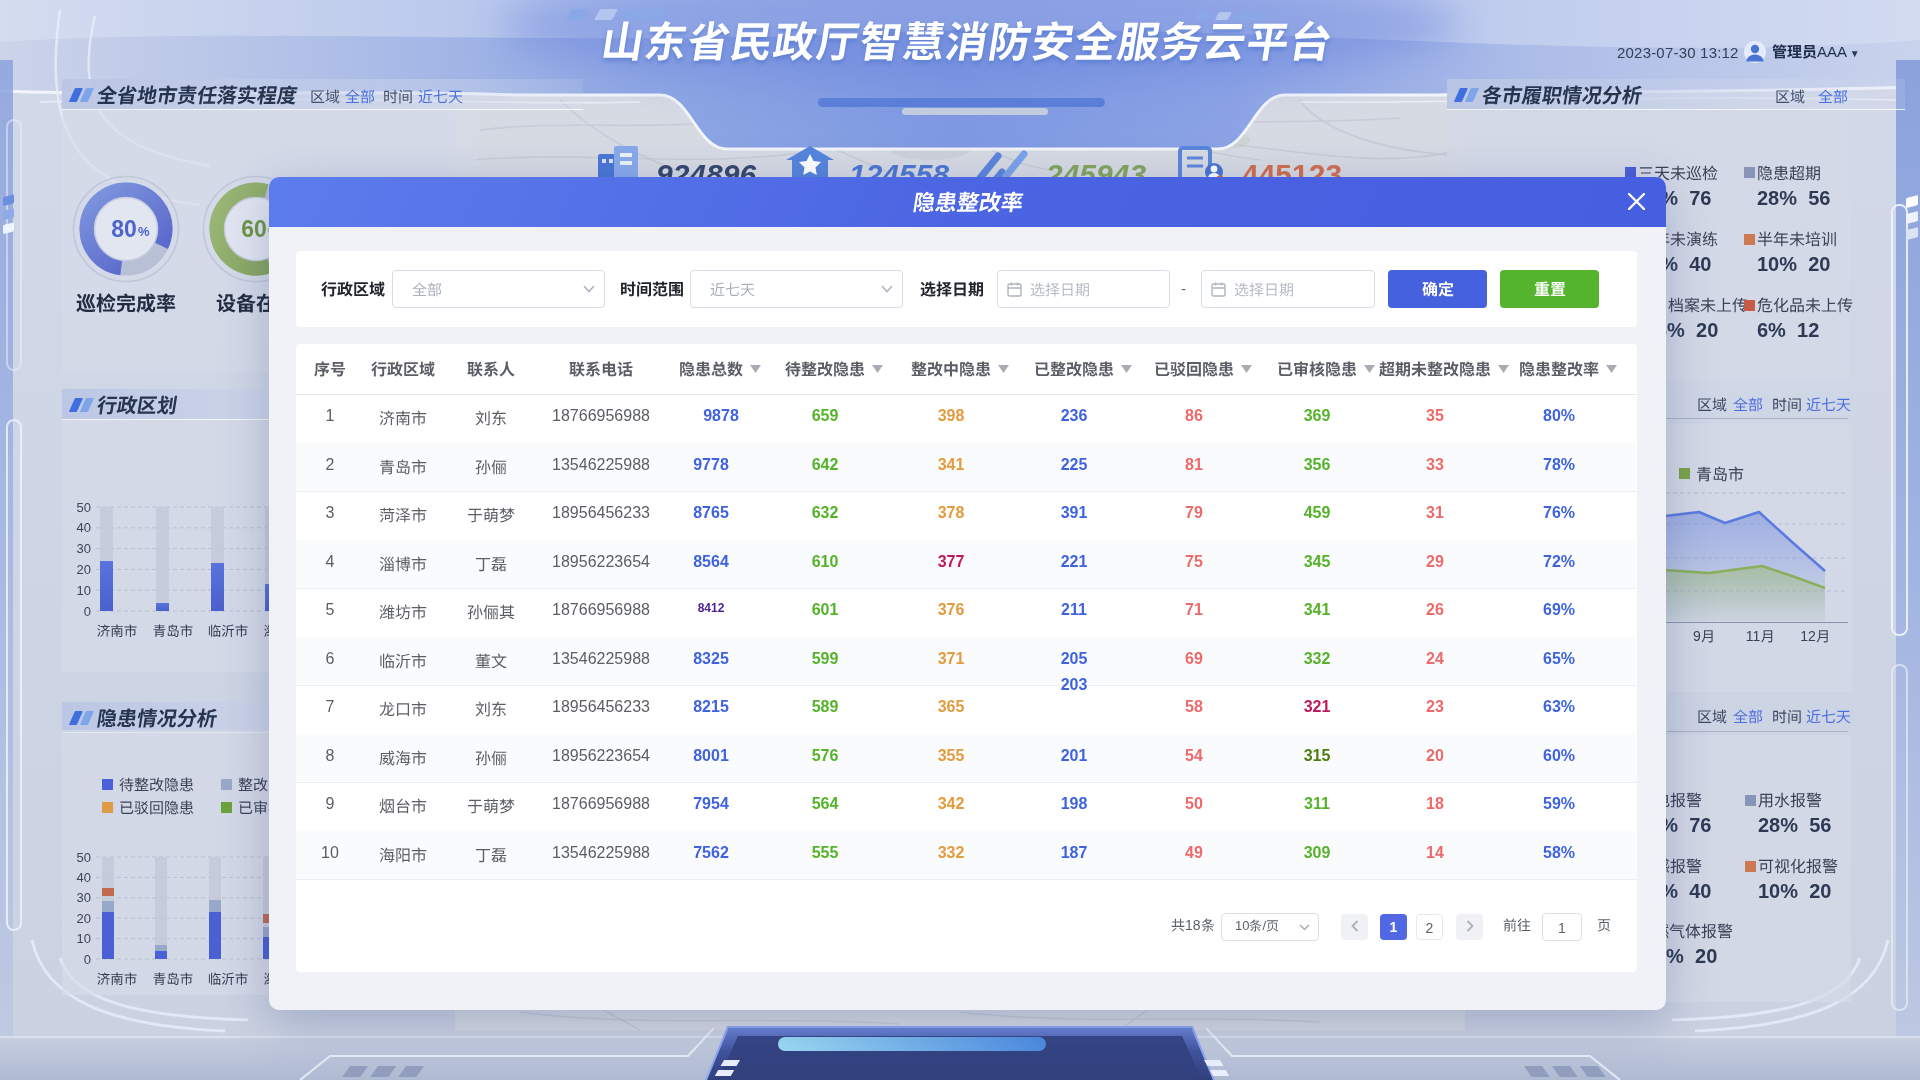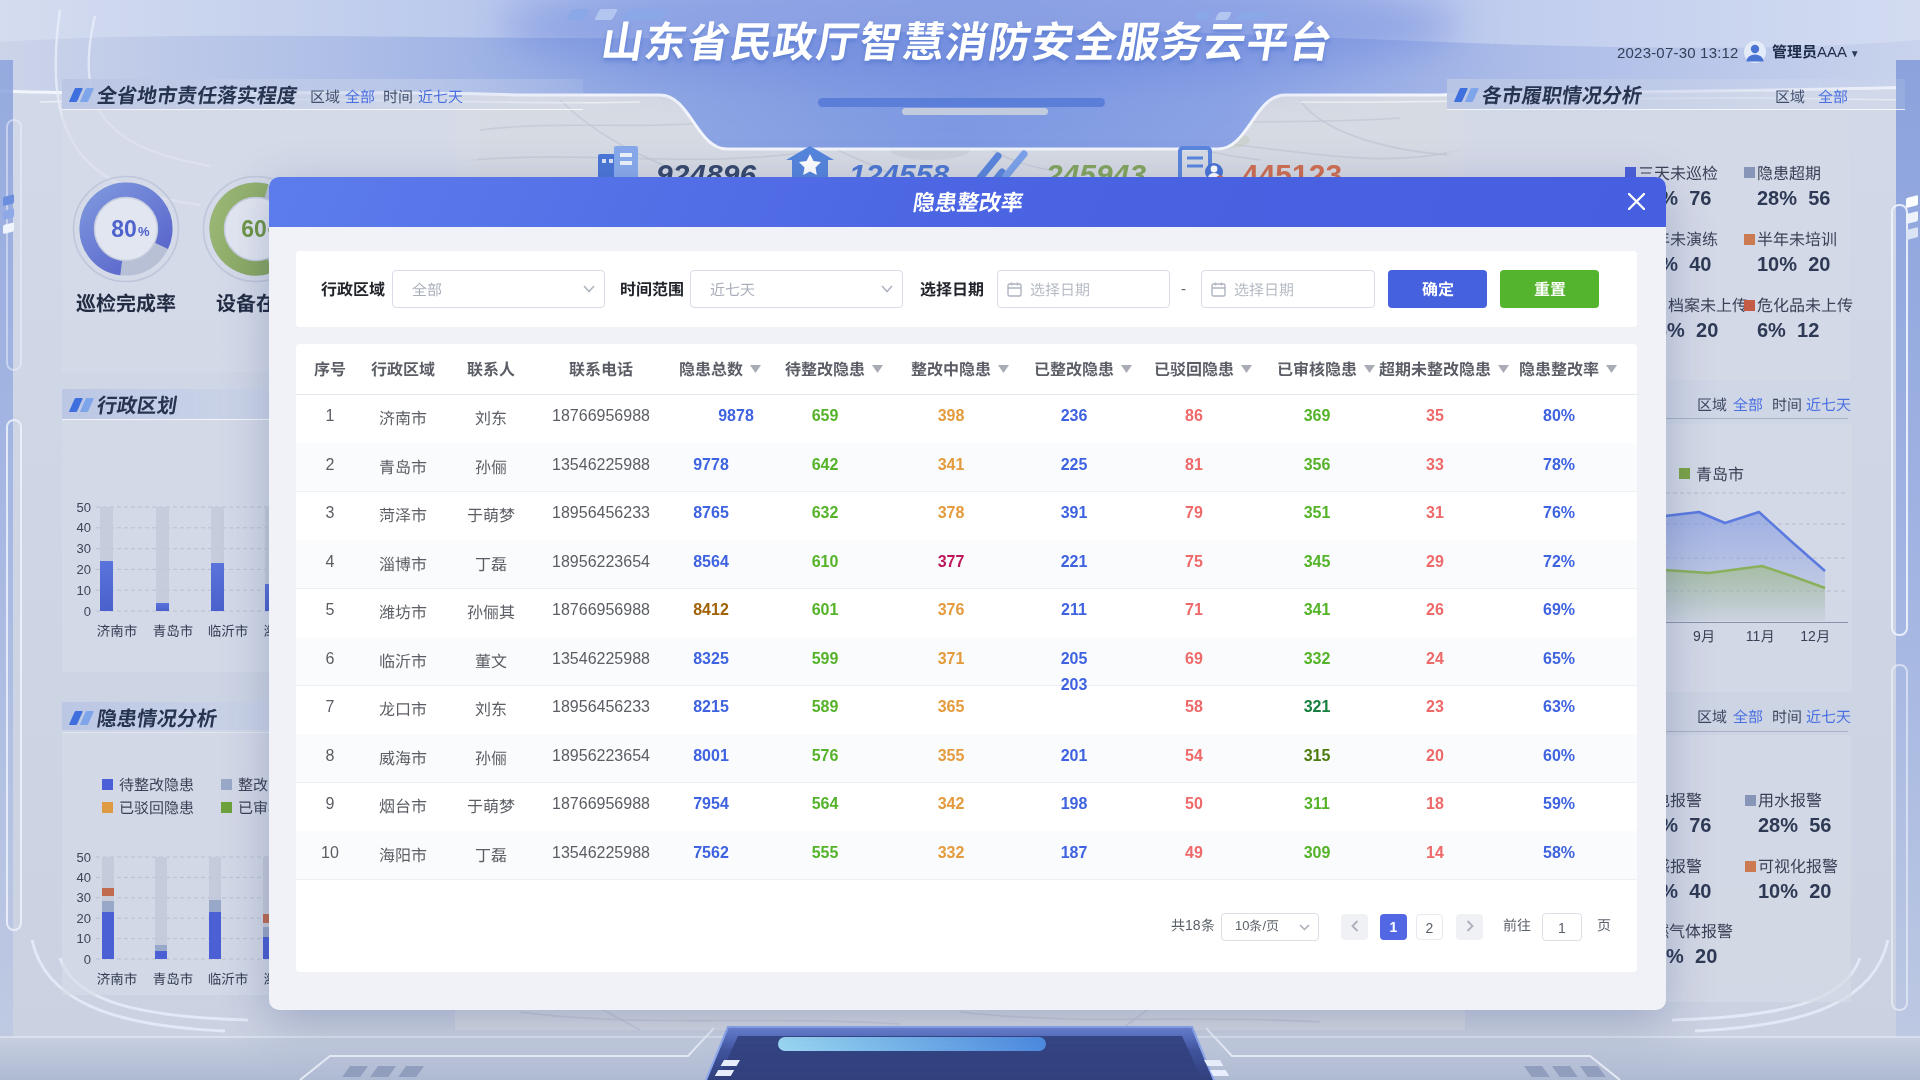--- a/index.html
+++ b/index.html
@@ -1029,21 +1029,21 @@
       <div class="tx " style="left:134px;top:233.2px;font-size:16px;color:#5b5e64;transform:translateX(-50%);"><svg style="vertical-align:-0.12em" width="48" height="16" viewBox="0 -880 3000 1000">
           <use href="#q49" x="0"></use>
           <use href="#q50" x="1000"></use>
           <use href="#q51" x="2000"></use>
         </svg></div>
       <div class="tx " style="left:222px;top:233.2px;font-size:16px;color:#5b5e64;transform:translateX(-50%);"><svg style="vertical-align:-0.12em" width="32" height="16" viewBox="0 -880 2000 1000">
           <use href="#q146" x="0"></use>
           <use href="#q147" x="1000"></use>
         </svg></div>
       <div class="tx" style="left:332px;top:231.25px;transform:translateX(-50%);font-size:16px;color:#5b5e64">18766956988</div>
-      <div class="tx" style="left:467px;top:231.25px;transform:translateX(-50%);font-size:16px;font-weight:bold;color:#3f63e0">9878</div>
+      <div class="tx" style="left:452px;top:231.25px;transform:translateX(-50%);font-size:16px;font-weight:bold;color:#3f63e0">9878</div>
       <div class="tx" style="left:556px;top:231.25px;transform:translateX(-50%);font-size:16px;font-weight:bold;color:#55b32a">659</div>
       <div class="tx" style="left:682px;top:231.25px;transform:translateX(-50%);font-size:16px;font-weight:bold;color:#e39b3d">398</div>
       <div class="tx" style="left:805px;top:231.25px;transform:translateX(-50%);font-size:16px;font-weight:bold;color:#3f63e0">236</div>
       <div class="tx" style="left:925px;top:231.25px;transform:translateX(-50%);font-size:16px;font-weight:bold;color:#ee6a6a">86</div>
       <div class="tx" style="left:1048px;top:231.25px;transform:translateX(-50%);font-size:16px;font-weight:bold;color:#55b32a">369</div>
       <div class="tx" style="left:1166px;top:231.25px;transform:translateX(-50%);font-size:16px;font-weight:bold;color:#ee6a6a">35</div>
       <div class="tx" style="left:1290px;top:231.25px;transform:translateX(-50%);font-size:16px;font-weight:bold;color:#3f63e0">80%</div>
       <div class="abs" style="left:27px;top:265.5px;width:1341px;height:48.5px;background:#fafbfc"></div>
       <div class="abs" style="left:27px;top:314px;width:1341px;height:1px;background:#eceff4"></div>
       <div class="tx" style="left:61px;top:279.75px;transform:translateX(-50%);font-size:16px;color:#5b5e64">2</div>
@@ -1076,21 +1076,21 @@
           <use href="#q152" x="0"></use>
           <use href="#q153" x="1000"></use>
           <use href="#q154" x="2000"></use>
         </svg></div>
       <div class="tx" style="left:332px;top:328.25px;transform:translateX(-50%);font-size:16px;color:#5b5e64">18956456233</div>
       <div class="tx" style="left:442px;top:328.25px;transform:translateX(-50%);font-size:16px;font-weight:bold;color:#3f63e0">8765</div>
       <div class="tx" style="left:556px;top:328.25px;transform:translateX(-50%);font-size:16px;font-weight:bold;color:#55b32a">632</div>
       <div class="tx" style="left:682px;top:328.25px;transform:translateX(-50%);font-size:16px;font-weight:bold;color:#e39b3d">378</div>
       <div class="tx" style="left:805px;top:328.25px;transform:translateX(-50%);font-size:16px;font-weight:bold;color:#3f63e0">391</div>
       <div class="tx" style="left:925px;top:328.25px;transform:translateX(-50%);font-size:16px;font-weight:bold;color:#ee6a6a">79</div>
-      <div class="tx" style="left:1048px;top:328.25px;transform:translateX(-50%);font-size:16px;font-weight:bold;color:#55b32a">351</div>
+      <div class="tx" style="left:1048px;top:328.25px;transform:translateX(-50%);font-size:16px;font-weight:bold;color:#55b32a">459</div>
       <div class="tx" style="left:1166px;top:328.25px;transform:translateX(-50%);font-size:16px;font-weight:bold;color:#ee6a6a">31</div>
       <div class="tx" style="left:1290px;top:328.25px;transform:translateX(-50%);font-size:16px;font-weight:bold;color:#3f63e0">76%</div>
       <div class="abs" style="left:27px;top:362.5px;width:1341px;height:48.5px;background:#fafbfc"></div>
       <div class="abs" style="left:27px;top:411px;width:1341px;height:1px;background:#eceff4"></div>
       <div class="tx" style="left:61px;top:376.75px;transform:translateX(-50%);font-size:16px;color:#5b5e64">4</div>
       <div class="tx " style="left:134px;top:378.8px;font-size:16px;color:#5b5e64;transform:translateX(-50%);"><svg style="vertical-align:-0.12em" width="48" height="16" viewBox="0 -880 3000 1000">
           <use href="#q155" x="0"></use>
           <use href="#q156" x="1000"></use>
           <use href="#q51" x="2000"></use>
         </svg></div>
@@ -1113,21 +1113,21 @@
           <use href="#q56" x="0"></use>
           <use href="#q57" x="1000"></use>
           <use href="#q51" x="2000"></use>
         </svg></div>
       <div class="tx " style="left:222px;top:427.2px;font-size:16px;color:#5b5e64;transform:translateX(-50%);"><svg style="vertical-align:-0.12em" width="48" height="16" viewBox="0 -880 3000 1000">
           <use href="#q148" x="0"></use>
           <use href="#q149" x="1000"></use>
           <use href="#q159" x="2000"></use>
         </svg></div>
       <div class="tx" style="left:332px;top:425.25px;transform:translateX(-50%);font-size:16px;color:#5b5e64">18766956988</div>
-      <div class="tx" style="left:442px;top:425.25px;transform:translateX(-50%);font-size:16px;font-weight:bold;color:#a16207">8412</div>
+      <div class="tx" style="left:442px;top:425.25px;transform:translateX(-50%);font-size:12px;font-weight:bold;color:#4c1d95">8412</div>
       <div class="tx" style="left:556px;top:425.25px;transform:translateX(-50%);font-size:16px;font-weight:bold;color:#55b32a">601</div>
       <div class="tx" style="left:682px;top:425.25px;transform:translateX(-50%);font-size:16px;font-weight:bold;color:#e39b3d">376</div>
       <div class="tx" style="left:805px;top:425.25px;transform:translateX(-50%);font-size:16px;font-weight:bold;color:#3f63e0">211</div>
       <div class="tx" style="left:925px;top:425.25px;transform:translateX(-50%);font-size:16px;font-weight:bold;color:#ee6a6a">71</div>
       <div class="tx" style="left:1048px;top:425.25px;transform:translateX(-50%);font-size:16px;font-weight:bold;color:#55b32a">341</div>
       <div class="tx" style="left:1166px;top:425.25px;transform:translateX(-50%);font-size:16px;font-weight:bold;color:#ee6a6a">26</div>
       <div class="tx" style="left:1290px;top:425.25px;transform:translateX(-50%);font-size:16px;font-weight:bold;color:#3f63e0">69%</div>
       <div class="abs" style="left:27px;top:459.5px;width:1341px;height:48.5px;background:#fafbfc"></div>
       <div class="abs" style="left:27px;top:508px;width:1341px;height:1px;background:#eceff4"></div>
       <div class="tx" style="left:61px;top:473.75px;transform:translateX(-50%);font-size:16px;color:#5b5e64">6</div>
@@ -1159,21 +1159,21 @@
       <div class="tx " style="left:222px;top:524.2px;font-size:16px;color:#5b5e64;transform:translateX(-50%);"><svg style="vertical-align:-0.12em" width="32" height="16" viewBox="0 -880 2000 1000">
           <use href="#q146" x="0"></use>
           <use href="#q147" x="1000"></use>
         </svg></div>
       <div class="tx" style="left:332px;top:522.25px;transform:translateX(-50%);font-size:16px;color:#5b5e64">18956456233</div>
       <div class="tx" style="left:442px;top:522.25px;transform:translateX(-50%);font-size:16px;font-weight:bold;color:#3f63e0">8215</div>
       <div class="tx" style="left:556px;top:522.25px;transform:translateX(-50%);font-size:16px;font-weight:bold;color:#55b32a">589</div>
       <div class="tx" style="left:682px;top:522.25px;transform:translateX(-50%);font-size:16px;font-weight:bold;color:#e39b3d">365</div>
       <div class="tx" style="left:805px;top:500px;transform:translateX(-50%);font-size:16px;font-weight:bold;color:#3f63e0">203</div>
       <div class="tx" style="left:925px;top:522.25px;transform:translateX(-50%);font-size:16px;font-weight:bold;color:#ee6a6a">58</div>
-      <div class="tx" style="left:1048px;top:522.25px;transform:translateX(-50%);font-size:16px;font-weight:bold;color:#15803d">321</div>
+      <div class="tx" style="left:1048px;top:522.25px;transform:translateX(-50%);font-size:16px;font-weight:bold;color:#be185d">321</div>
       <div class="tx" style="left:1166px;top:522.25px;transform:translateX(-50%);font-size:16px;font-weight:bold;color:#ee6a6a">23</div>
       <div class="tx" style="left:1290px;top:522.25px;transform:translateX(-50%);font-size:16px;font-weight:bold;color:#3f63e0">63%</div>
       <div class="abs" style="left:27px;top:556.5px;width:1341px;height:48.5px;background:#fafbfc"></div>
       <div class="abs" style="left:27px;top:605px;width:1341px;height:1px;background:#eceff4"></div>
       <div class="tx" style="left:61px;top:570.75px;transform:translateX(-50%);font-size:16px;color:#5b5e64">8</div>
       <div class="tx " style="left:134px;top:572.8px;font-size:16px;color:#5b5e64;transform:translateX(-50%);"><svg style="vertical-align:-0.12em" width="48" height="16" viewBox="0 -880 3000 1000">
           <use href="#q164" x="0"></use>
           <use href="#q165" x="1000"></use>
           <use href="#q51" x="2000"></use>
         </svg></div>

